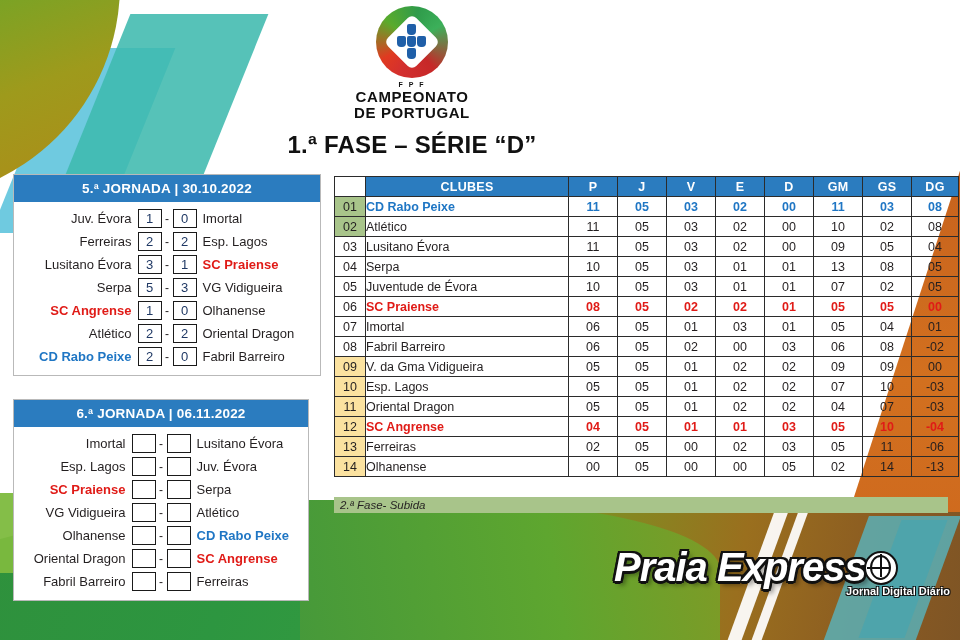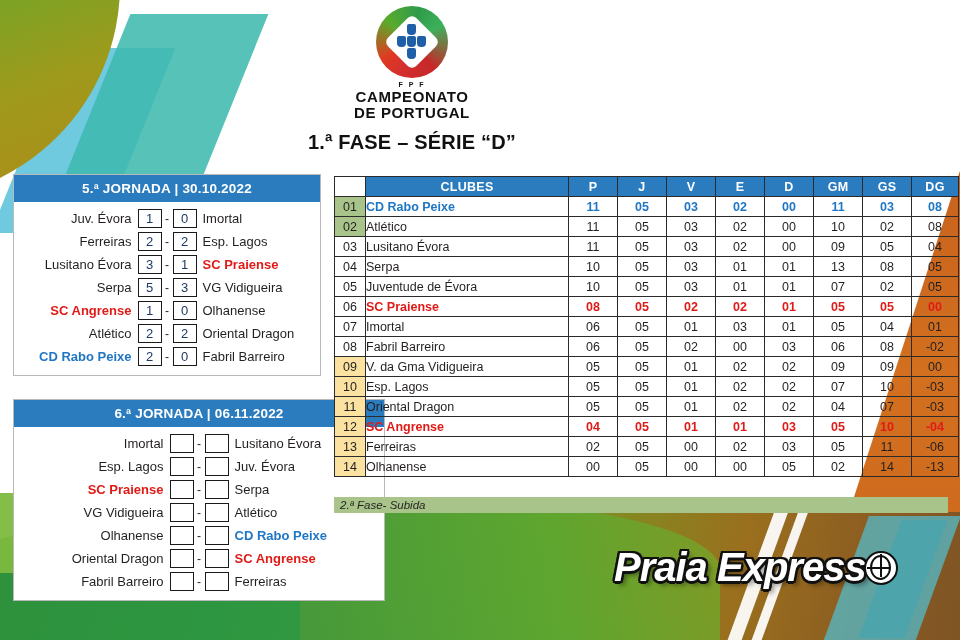--- a/index.html
+++ b/index.html
@@ -53,39 +53,39 @@
         width:36px;height:36px;z-index:3;}
   .sh{position:absolute;width:9px;height:11px;background:#1f5fa8;border-radius:2px 2px 4px 4px;}
   .sh:nth-child(1){left:13px;top:0px;}
   .sh:nth-child(2){left:3px;top:12px;}
   .sh:nth-child(3){left:23px;top:12px;}
   .sh:nth-child(4){left:13px;top:12px;}
   .sh:nth-child(5){left:13px;top:24px;}
   .fpf{font-size:7px;font-weight:bold;letter-spacing:2px;color:#111;margin-top:3px;line-height:8px;}
   .champ{font-size:15px;font-weight:bold;letter-spacing:.6px;color:#111;line-height:16px;
         font-family:"Liberation Sans", sans-serif;}
-  #page-title{margin-top:10px;font-size:20px;font-weight:bold;color:#111;letter-spacing:.2px;}
+  #page-title{margin-top:10px;font-size:24px;font-weight:bold;color:#111;letter-spacing:.2px;}
 
   
   .panel{position:absolute;background:#ffffff;border:1px solid #b9b9b9;box-sizing:border-box;}
   .panel-head{background:#2b7cbf;color:#ffffff;font-weight:bold;font-size:13.5px;
         text-align:center;padding:6px 0 6px;letter-spacing:.2px;}
   .panel-body{padding:5px 10px 7px 10px;}
   .match{display:flex;align-items:center;height:23px;}
   .home{flex:1;text-align:right;padding-right:6px;font-size:13px;color:#231f20;white-space:nowrap;overflow:hidden;}
   .away{flex:1;text-align:left;padding-left:6px;font-size:13px;color:#231f20;white-space:nowrap;overflow:hidden;}
   .sbox{width:24px;height:19px;border:1.6px solid #1a1a1a;box-sizing:border-box;
         display:flex;align-items:center;justify-content:center;
         font-size:13px;color:#1f3864;font-weight:normal;background:#fff;}
   .dash{width:11px;text-align:center;font-size:12px;color:#231f20;}
   .hl-red{color:#e01b17;font-weight:bold;}
   .hl-blue{color:#1f76c4;font-weight:bold;}
 
   #panel5{left:13px;top:174px;width:308px;}
-  #panel6{left:13px;top:399px;width:372px;}
+  #panel6{left:13px;top:399px;width:296px;}
 
   
   #standings{position:absolute;left:334px;top:176px;width:614px;}
   table.tbl{border-collapse:collapse;width:614px;table-layout:fixed;}
   table.tbl td,table.tbl th{border:1px solid #2b2b2b;height:19px;padding:0;font-size:12.5px;}
   thead th{background:#2b7cbf;color:#ffffff;font-weight:bold;font-size:12.5px;letter-spacing:.3px;}
   th.pos-h{border:none;background:transparent;}
   td.pos{text-align:center;font-size:12px;color:#231f20;background:#ffffff;}
   td.pos.green{background:#a8c48a;}
   td.pos.yellow{background:#fbe2a0;}
@@ -457,15 +457,16 @@
         </tbody>
     </table>
   </div>
 
   <div id="legend">
     <div class="lgd up">2.ª Fase- Subida</div>
   </div>
 
   <div id="brand">
     <div class="brand-txt"><span>Praia Express</span><span class="globe"><i></i></span></div>
+    <div class="brand-sub">Jornal Digital Diário</div>
   </div>
 
 </div>
 
 </body></html>

